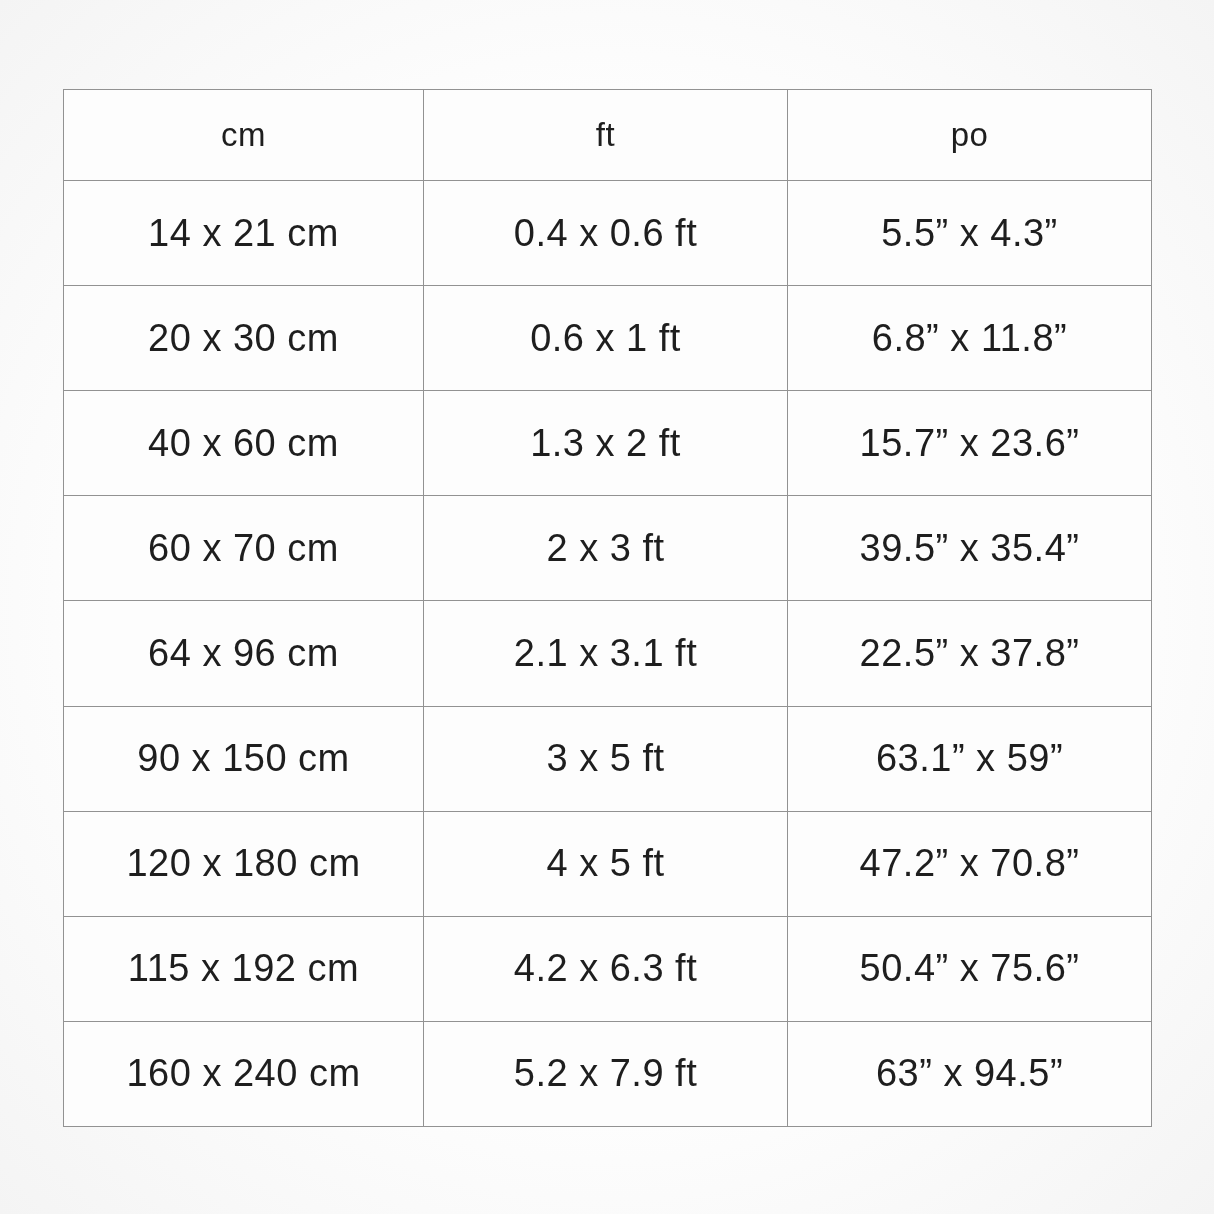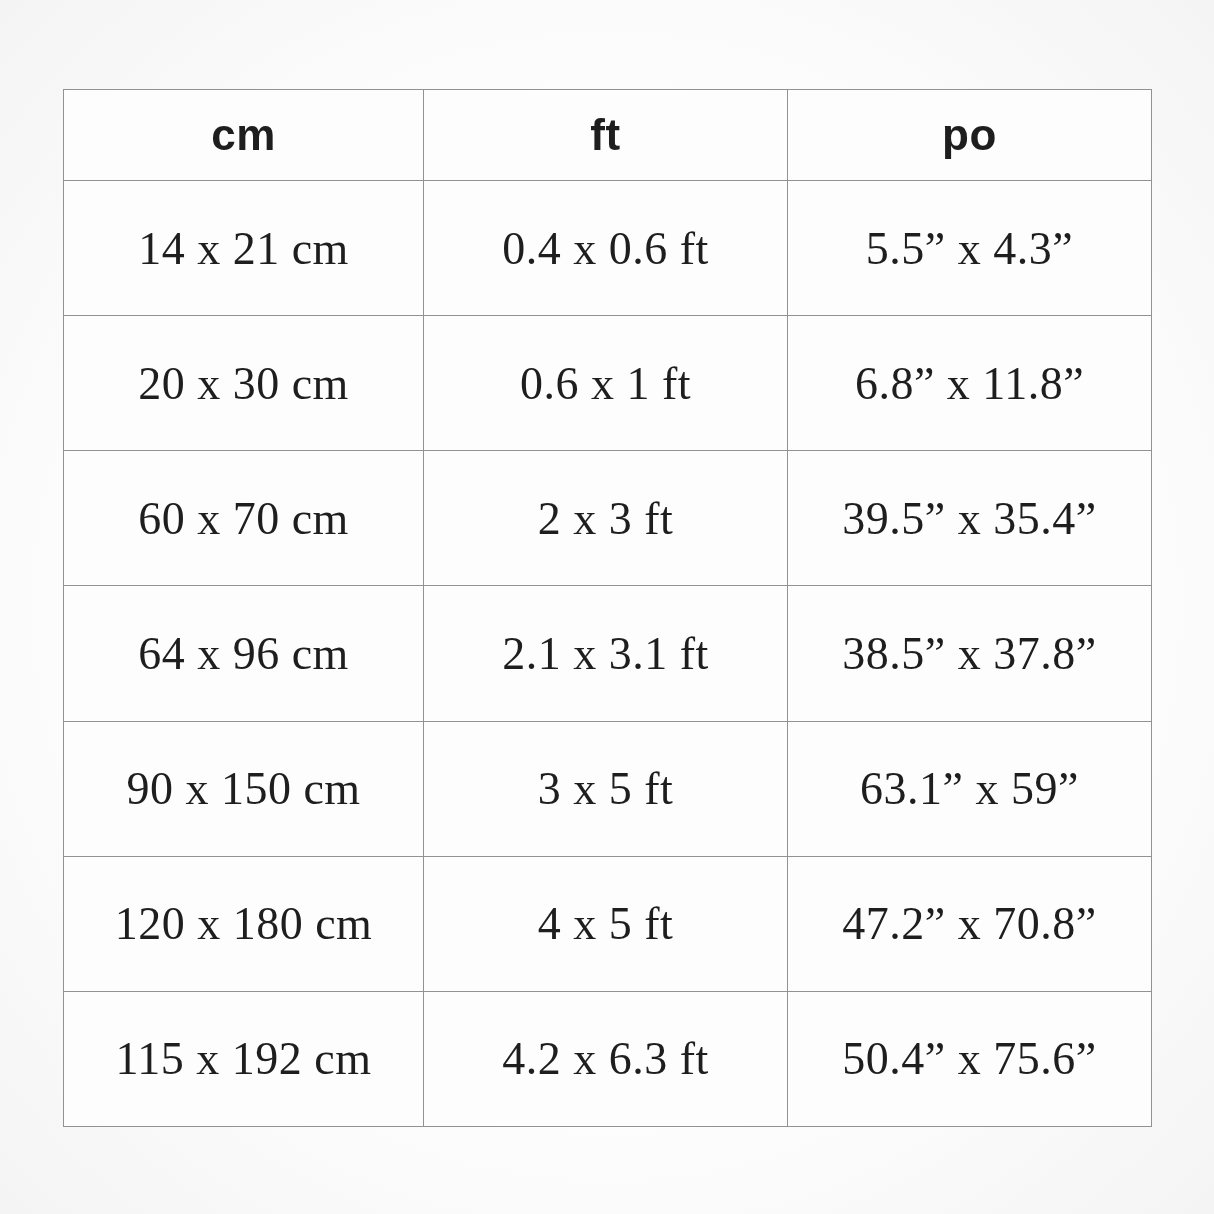--- a/index.html
+++ b/index.html
@@ -27,30 +27,29 @@
   }
   .conversion-table th,
   .conversion-table td {
     border: 1px solid #929292;
     text-align: center;
     vertical-align: middle;
     padding: 0;
     white-space: nowrap;
   }
   .conversion-table th {
-    font-size: 44px;
-    font-weight: 700;
+    font-size: 33px;
+    font-weight: 400;
     letter-spacing: 0.5px;
     height: 90px;
   }
   .conversion-table td {
-    font-size: 46px;
+    font-size: 38px;
     font-weight: 400;
     letter-spacing: 0.5px;
-    font-family: Liberation Serif, serif;
   }
   col.c1 { width: 360px; }
   col.c2 { width: 364px; }
   col.c3 { width: 364px; }
 </style>
 </head>
 <body>
 
 <table class="conversion-table">
   <colgroup>
@@ -70,38 +69,48 @@
         <td>14 x 21 cm</td>
         <td>0.4 x 0.6 ft</td>
         <td>5.5” x 4.3”</td>
       </tr>
       <tr>
         <td>20 x 30 cm</td>
         <td>0.6 x 1 ft</td>
         <td>6.8” x 11.8”</td>
       </tr>
       <tr>
+        <td>40 x 60 cm</td>
+        <td>1.3 x 2 ft</td>
+        <td>15.7” x 23.6”</td>
+      </tr>
+      <tr>
         <td>60 x 70 cm</td>
         <td>2 x 3 ft</td>
         <td>39.5” x 35.4”</td>
       </tr>
       <tr>
         <td>64 x 96 cm</td>
         <td>2.1 x 3.1 ft</td>
-        <td>38.5” x 37.8”</td>
+        <td>22.5” x 37.8”</td>
       </tr>
       <tr>
         <td>90 x 150 cm</td>
         <td>3 x 5 ft</td>
         <td>63.1” x 59”</td>
       </tr>
       <tr>
         <td>120 x 180 cm</td>
         <td>4 x 5 ft</td>
         <td>47.2” x 70.8”</td>
       </tr>
       <tr>
         <td>115 x 192 cm</td>
         <td>4.2 x 6.3 ft</td>
         <td>50.4” x 75.6”</td>
       </tr>
+      <tr>
+        <td>160 x 240 cm</td>
+        <td>5.2 x 7.9 ft</td>
+        <td>63” x 94.5”</td>
+      </tr>
     </tbody>
 </table>
 
 </body></html>

